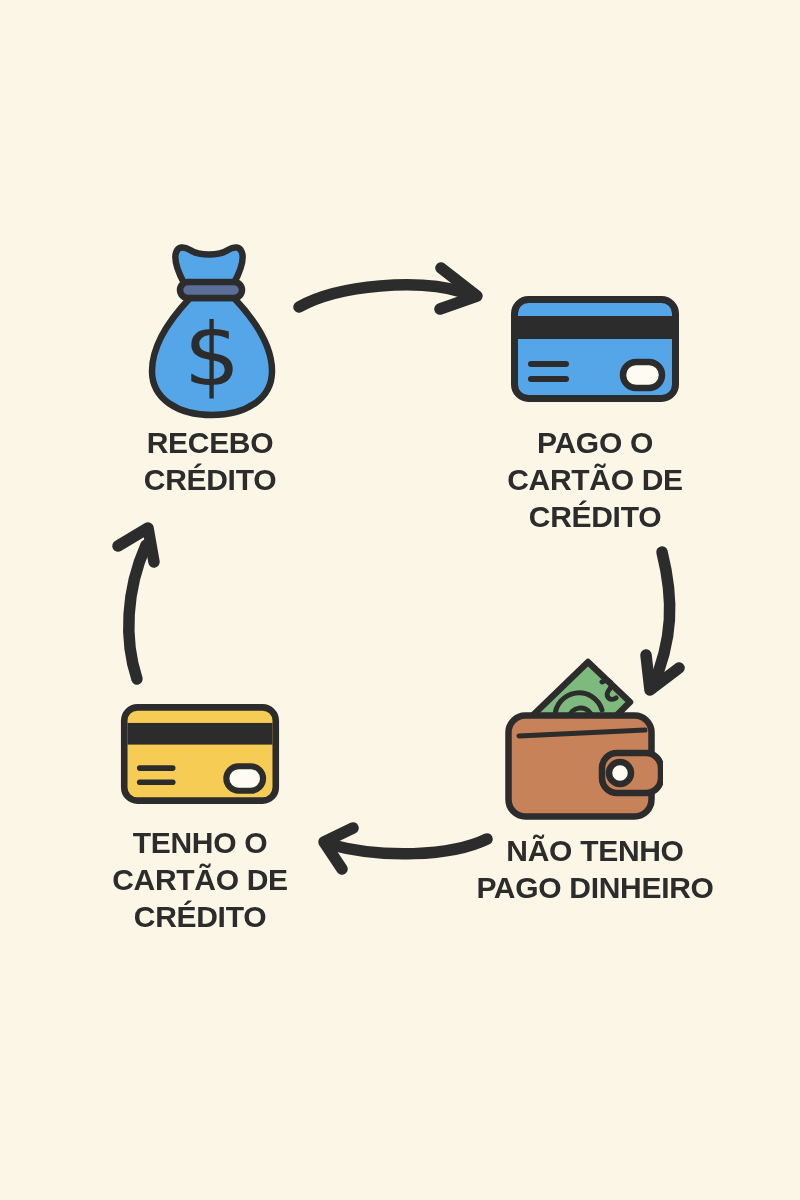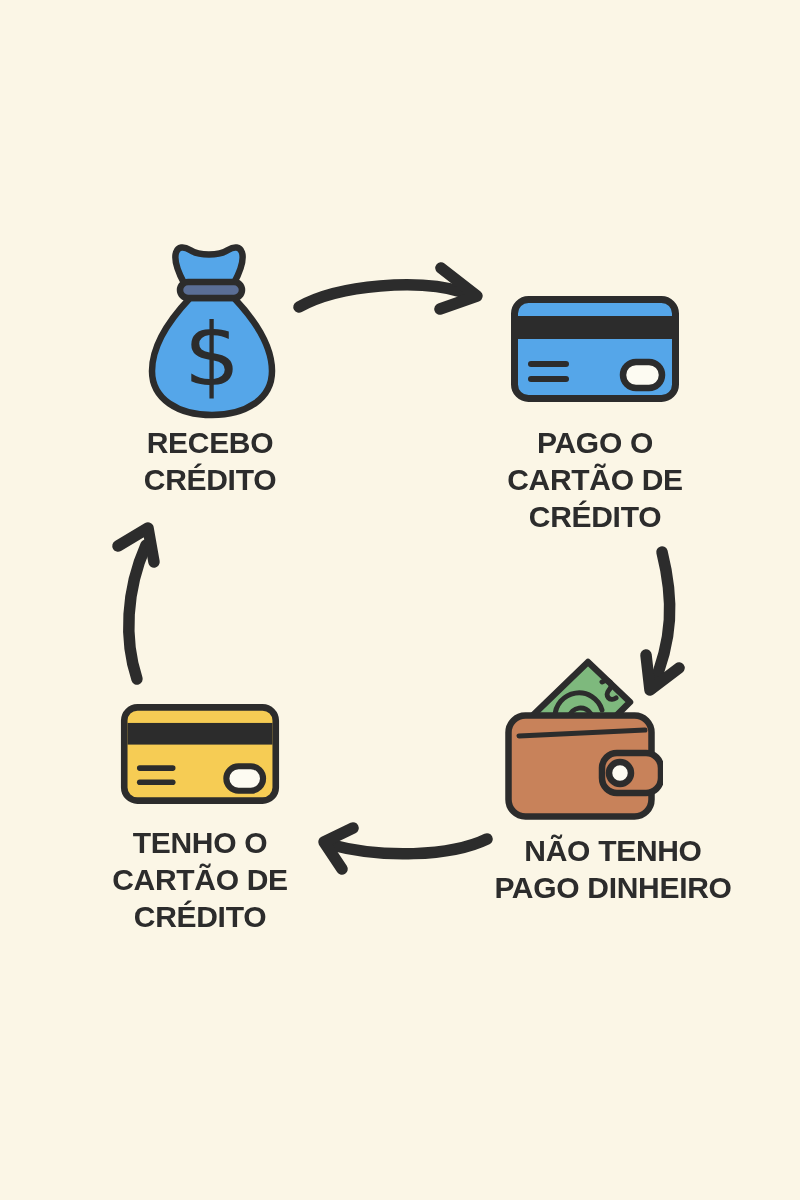--- a/index.html
+++ b/index.html
@@ -58,21 +58,21 @@
     text-align:center;
     color:var(--ink);
     font-weight:700;
     font-size:30px;
     line-height:37px;
     letter-spacing:-0.3px;
   }
   .label span{display:block;}
   .label-salary{left:85px;top:424px;width:250px;}
   .label-pay{left:470px;top:424px;width:250px;}
-  .label-nomoney{left:448px;top:832px;width:330px;}
+  .label-nomoney{left:430px;top:832px;width:330px;}
   .label-useagain{left:75px;top:824px;width:250px;}
 </style>
 </head>
 <body>
 
 <div class="canvas">
 
   <svg class="arrows" viewBox="0 0 800 1200">
     <g>
       <path d="M299,307 C340,284 420,279 462,292"></path>

